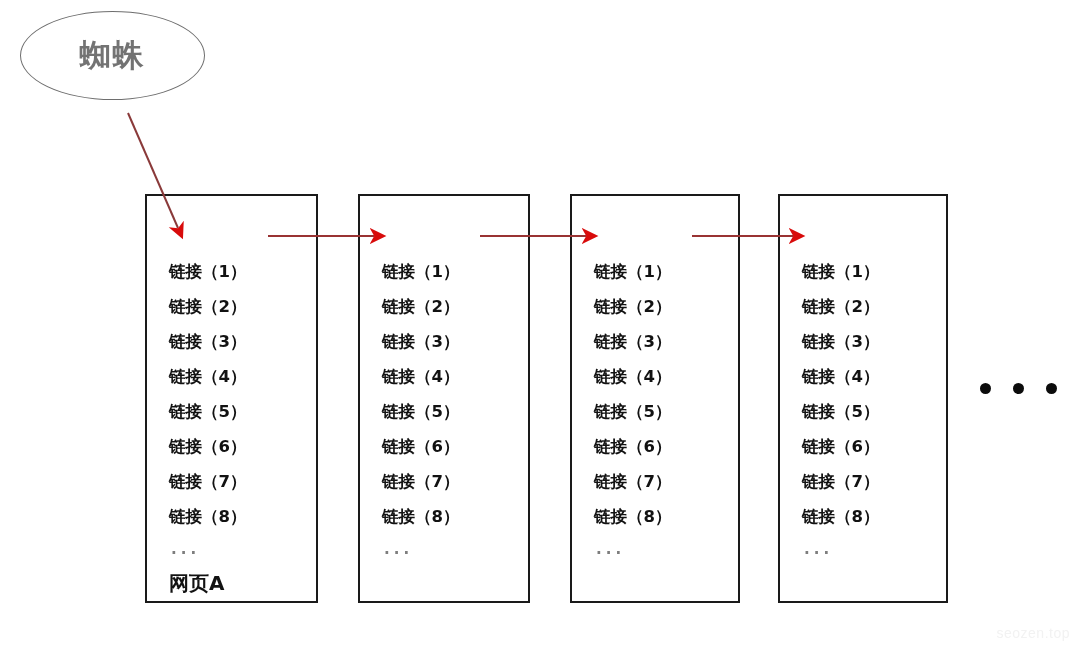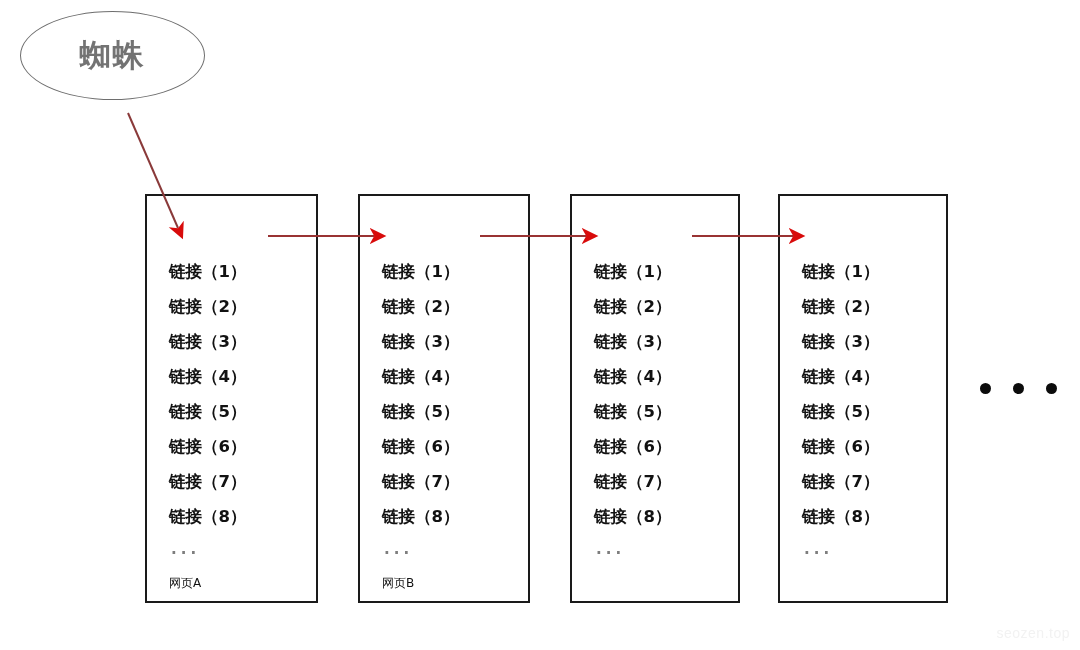--- a/index.html
+++ b/index.html
@@ -72,22 +72,22 @@
   .ellipsis-row {
     font-size: 15px;
     font-weight: 700;
     color: #7d7d7d;
     height: 34px;
     line-height: 30px;
     letter-spacing: 4px;
     padding-left: 2px;
   }
   .page-name {
-    font-size: 12px;
-    font-weight: 400;
+    font-size: 20px;
+    font-weight: 700;
     color: #121212;
     height: 30px;
     line-height: 30px;
     white-space: nowrap;
     padding-left: 0px;
   }
   
   .trailing-dots {
     position: absolute;
     left: 980px;
@@ -150,21 +150,20 @@
         <div class="link-list">
           <div class="link-item">链接（1）</div>
           <div class="link-item">链接（2）</div>
           <div class="link-item">链接（3）</div>
           <div class="link-item">链接（4）</div>
           <div class="link-item">链接（5）</div>
           <div class="link-item">链接（6）</div>
           <div class="link-item">链接（7）</div>
           <div class="link-item">链接（8）</div>
           <div class="ellipsis-row">...</div>
-          <div class="page-name">网页B</div>
         </div>
       </div>
       <div class="page-box" style="left: 570px; width: 170px;">
         <div class="link-list">
           <div class="link-item">链接（1）</div>
           <div class="link-item">链接（2）</div>
           <div class="link-item">链接（3）</div>
           <div class="link-item">链接（4）</div>
           <div class="link-item">链接（5）</div>
           <div class="link-item">链接（6）</div>

